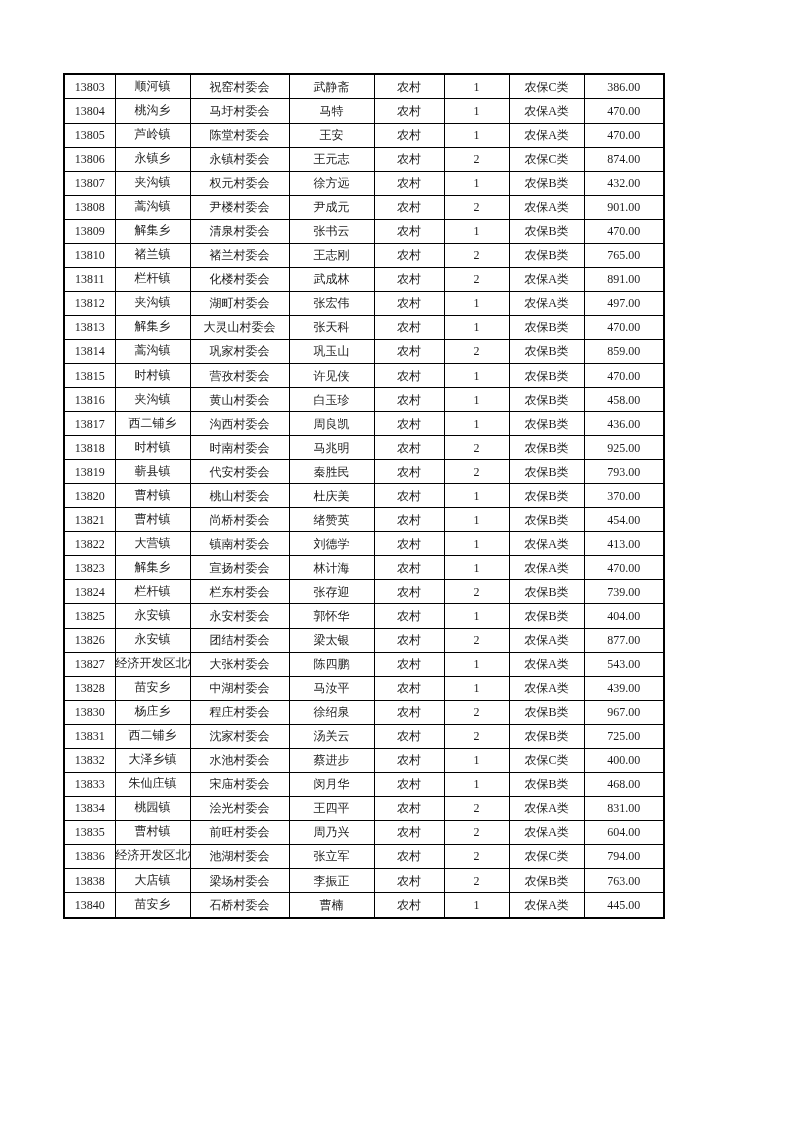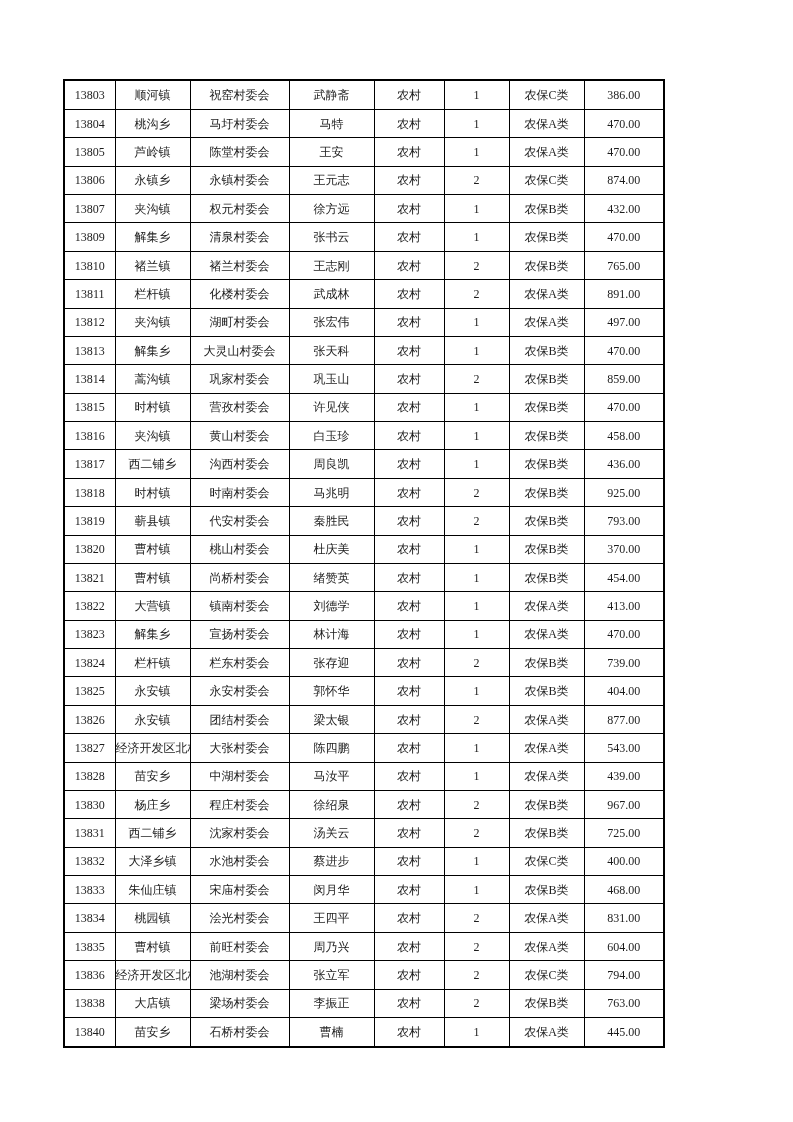--- a/index.html
+++ b/index.html
@@ -11,23 +11,23 @@
     position: relative;
     width: 793px;
     height: 1122px;
     background: #ffffff;
     overflow: hidden;
     font-family: "Liberation Serif", "DejaVu Serif", serif;
   }
   table.grid {
     position: absolute;
     left: 63px;
-    top: 79px;
+    top: 73px;
     width: 600px;
-    height: 969px;
+    height: 846px;
     border-collapse: collapse;
     table-layout: fixed;
     border: 2px solid #000000;
   }
   table.grid td {
     border: 1px solid #000000;
     font-size: 12px;
     line-height: 1;
     color: #1c1c1c;
     text-align: center;
@@ -38,20 +38,21 @@
   }
   td.col-amount {
     text-align: right;
     padding-right: 10px;
     border-radius: 9px;
   }
   td.col-town {
     
     white-space: nowrap;
     overflow: hidden;
+    font-family: Liberation Mono, monospace;
   }
 </style>
 </head>
 <body>
 
 <div class="page">
   <table class="grid">
     <colgroup>
       <col style="width:51px">
       <col style="width:75px">
@@ -107,20 +108,30 @@
           <td class="col-serial-number">13807</td>
           <td class="col-town">夹沟镇</td>
           <td class="col-village-committee">权元村委会</td>
           <td class="col-person-name">徐方远</td>
           <td class="col-household-type">农村</td>
           <td class="col-person-count">1</td>
           <td class="col-insurance-category">农保B类</td>
           <td class="col-amount">432.00</td>
         </tr>
         <tr>
+          <td class="col-serial-number">13808</td>
+          <td class="col-town">蒿沟镇</td>
+          <td class="col-village-committee">尹楼村委会</td>
+          <td class="col-person-name">尹成元</td>
+          <td class="col-household-type">农村</td>
+          <td class="col-person-count">2</td>
+          <td class="col-insurance-category">农保A类</td>
+          <td class="col-amount">901.00</td>
+        </tr>
+        <tr>
           <td class="col-serial-number">13809</td>
           <td class="col-town">解集乡</td>
           <td class="col-village-committee">清泉村委会</td>
           <td class="col-person-name">张书云</td>
           <td class="col-household-type">农村</td>
           <td class="col-person-count">1</td>
           <td class="col-insurance-category">农保B类</td>
           <td class="col-amount">470.00</td>
         </tr>
         <tr>

